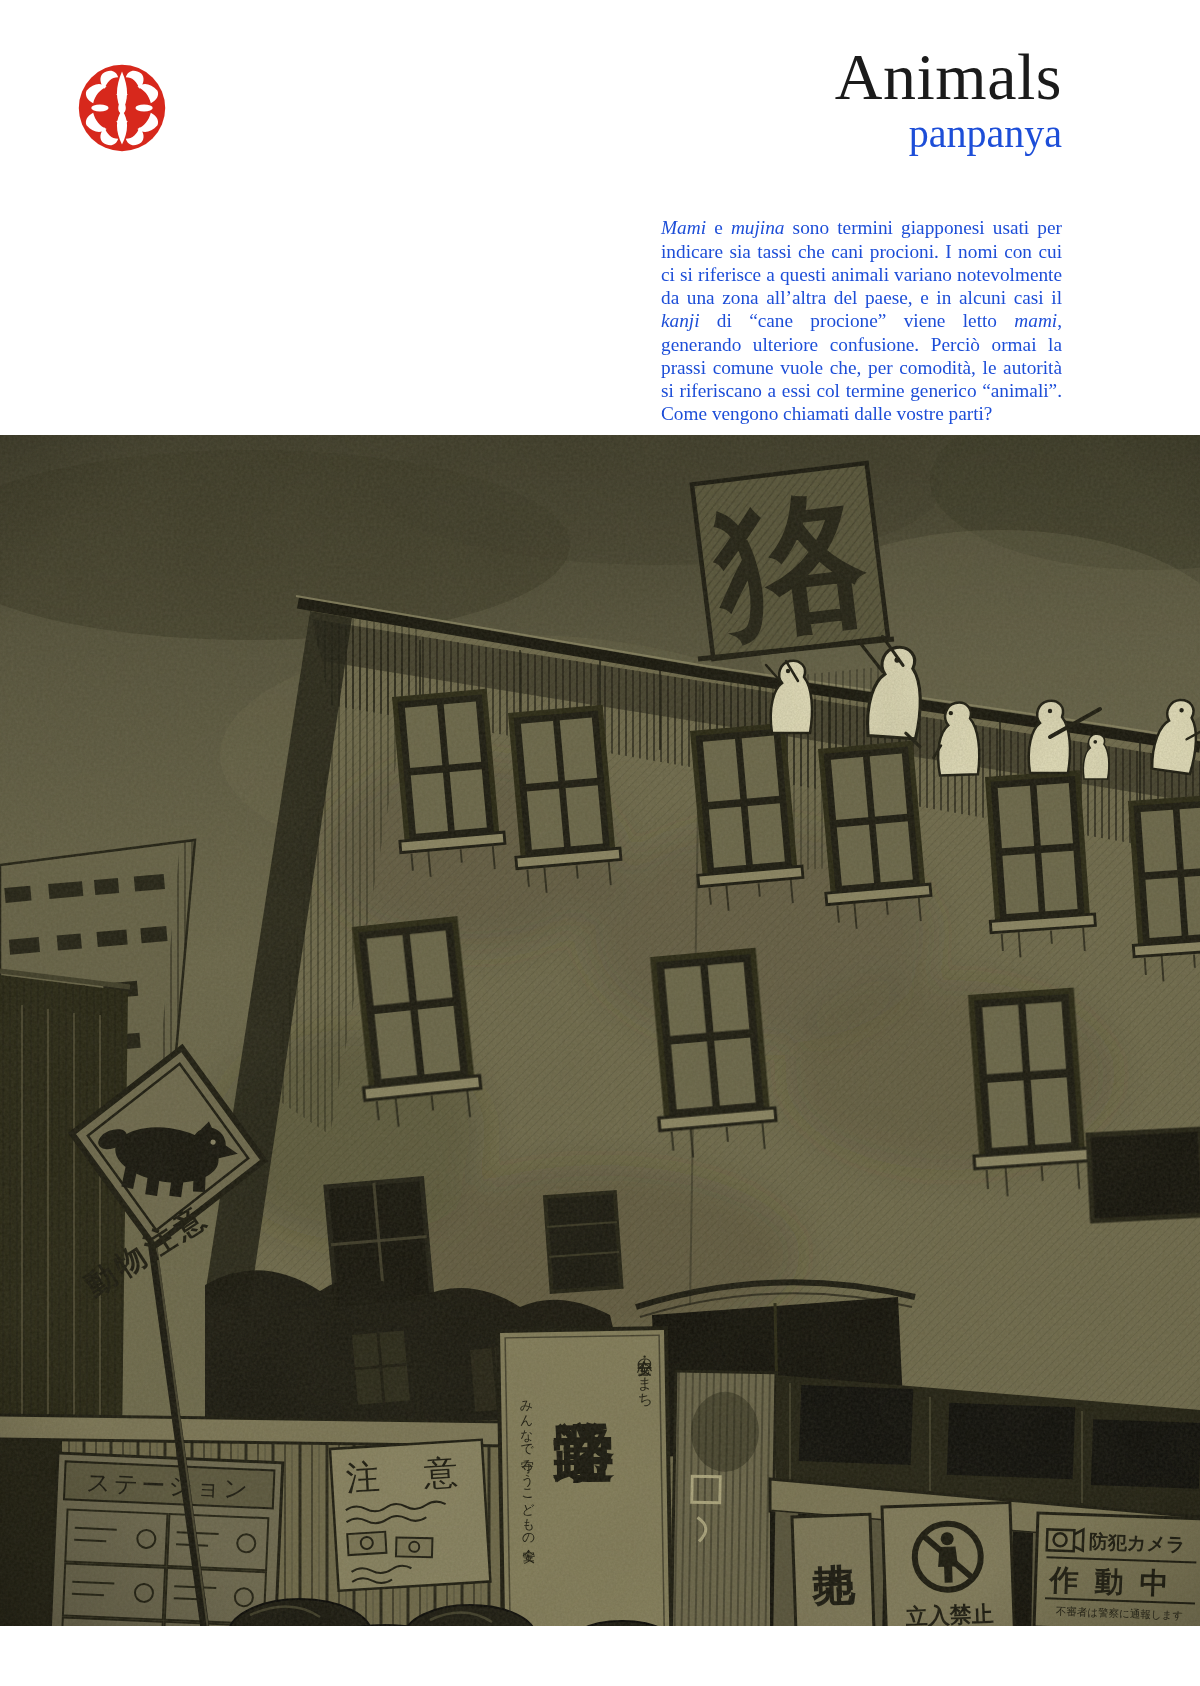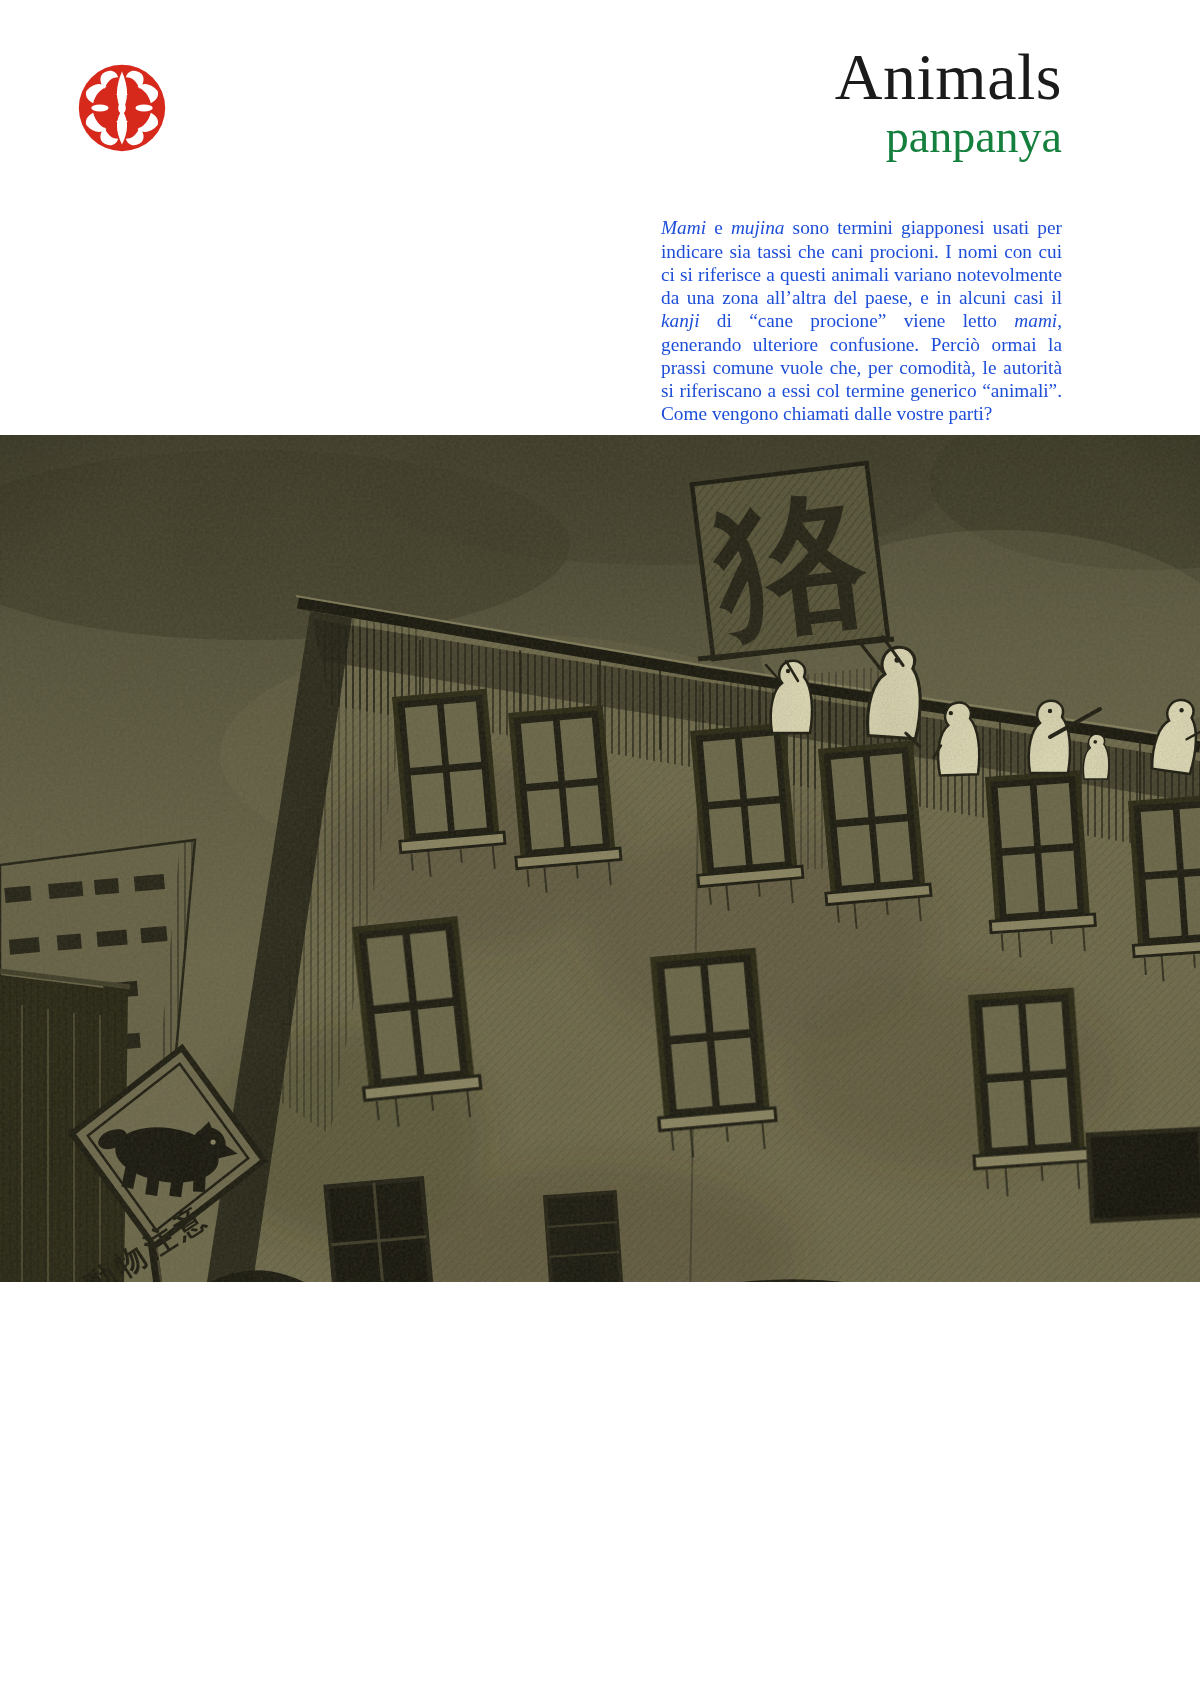--- a/index.html
+++ b/index.html
@@ -1,22 +1,22 @@
 <!DOCTYPE html>
 <html><head>
 <meta charset="utf-8">
 <style>
   html,body{margin:0;padding:0;background:#ffffff;}
-  .page{position:relative;width:1200px;height:1282px;background:#ffffff;overflow:hidden;
+  .page{position:relative;width:1200px;height:1626px;background:#ffffff;overflow:hidden;
         font-family:"Liberation Serif","DejaVu Serif",serif;color:#1c1c1c;}
   .header{position:absolute;left:0;top:0;width:1200px;height:435px;background:#ffffff;}
   .logo{position:absolute;left:74px;top:50px;width:96px;height:114px;}
   .masthead{position:absolute;top:42px;right:138px;text-align:right;}
   .title{font-size:66px;line-height:1.05;letter-spacing:0.5px;color:#1b1b1b;}
-  .author{font-size:46px;line-height:1.05;margin-top:2px;color:#15803d;}
+  .author{font-size:40px;line-height:1.05;margin-top:2px;color:#1d4ed8;}
   .intro{position:absolute;top:197px;right:138px;width:401px;font-size:19.3px;
          line-height:1.205;text-align:justify;color:#1d4ed8;}
   .intro i{font-style:italic;}
   .art{position:absolute;left:0;top:435px;width:1200px;height:1251px;background:#6b674b;}
   .art svg{display:block;}
   svg text{font-family:"DejaVu Sans","Liberation Sans",sans-serif;}
   .vtext{writing-mode:vertical-rl;text-orientation:upright;}
 </style>
 </head>
 <body>

